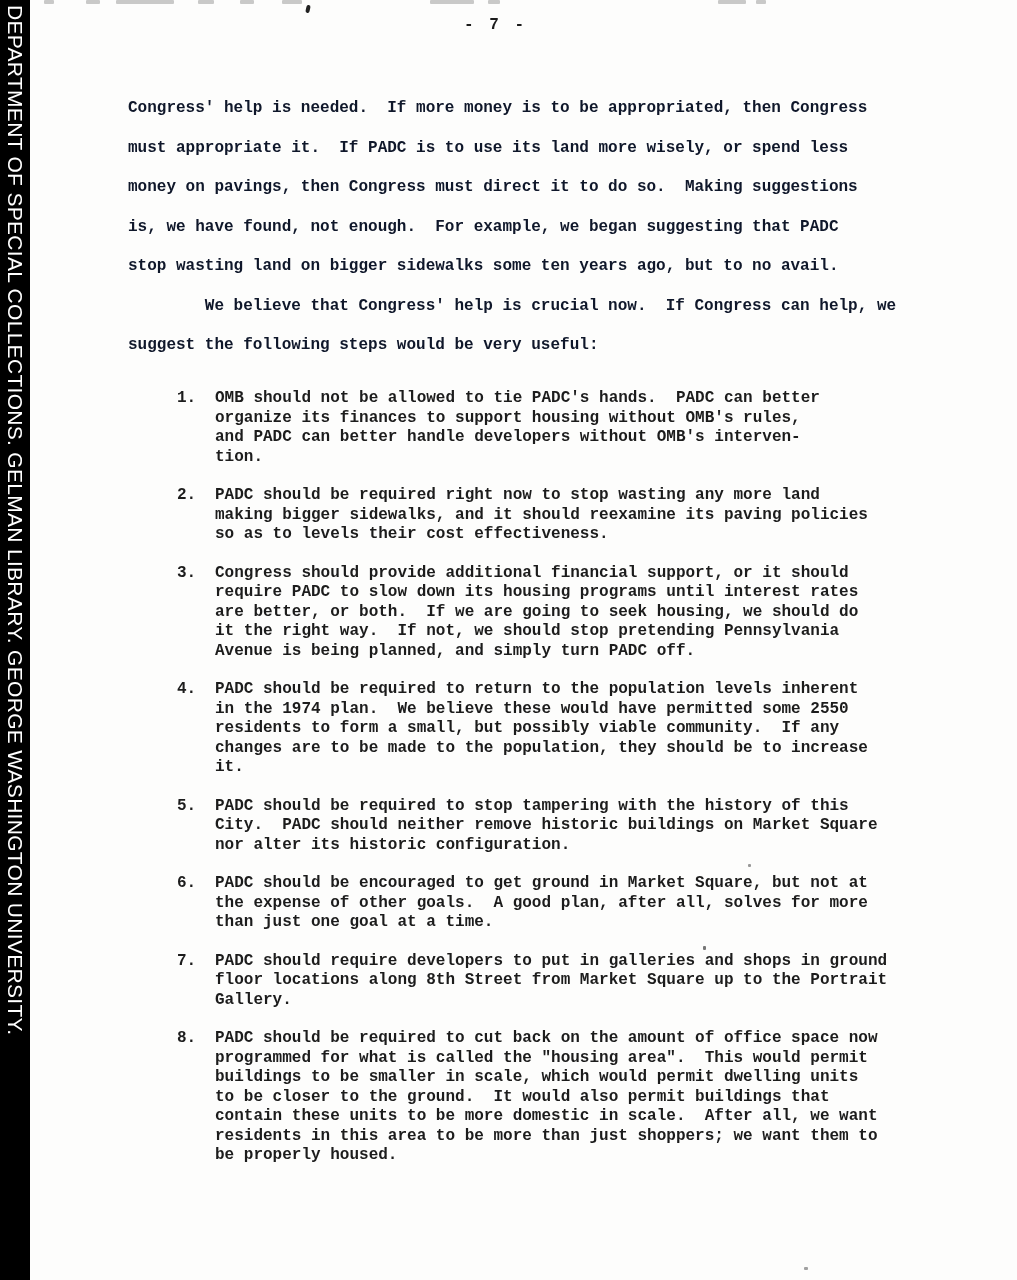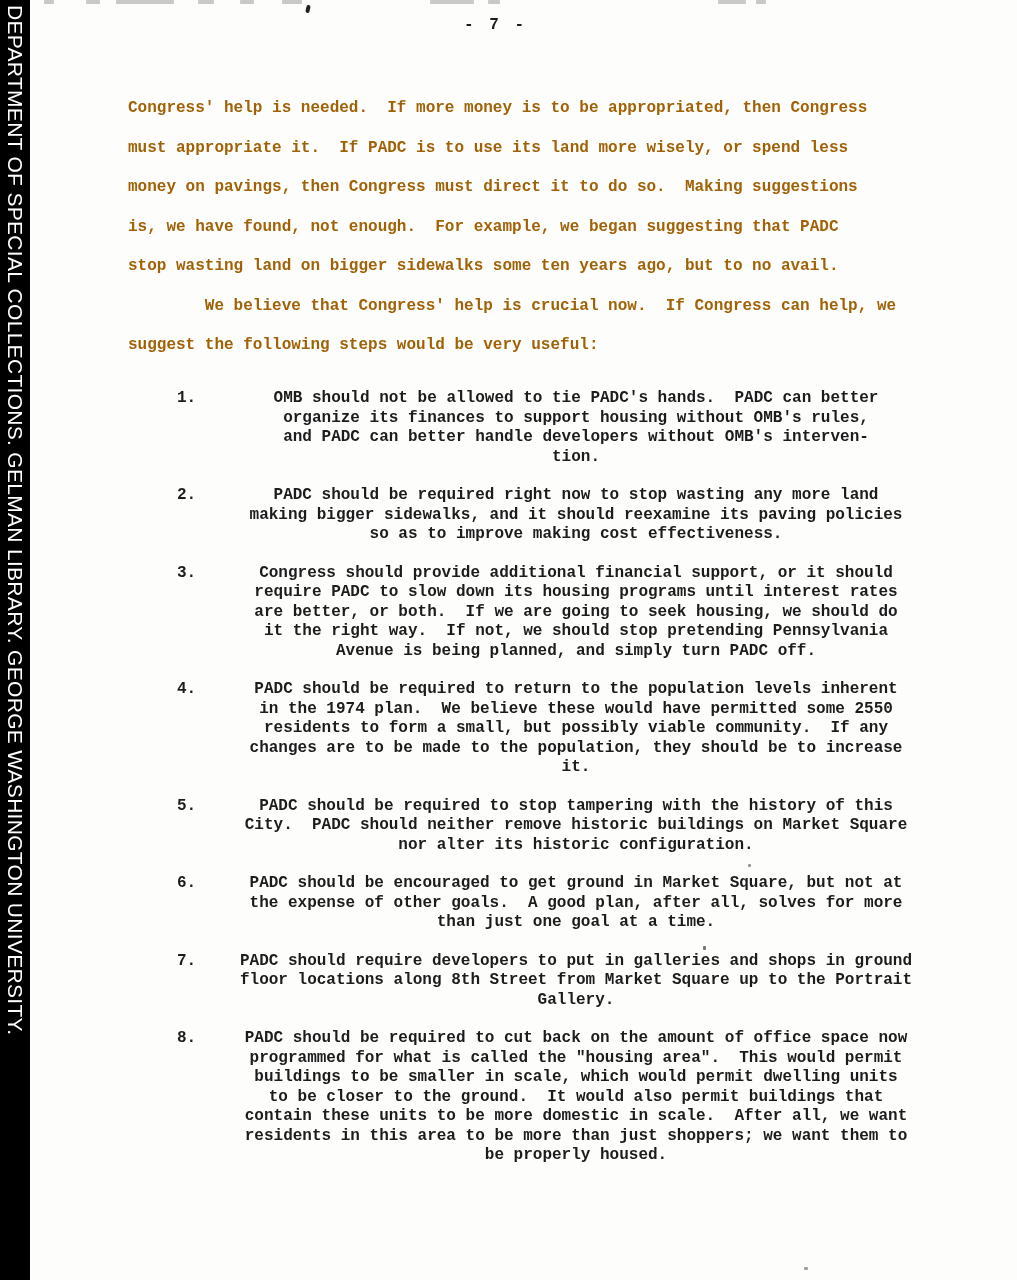--- a/index.html
+++ b/index.html
@@ -36,39 +36,39 @@
     color: #1c1c1c;
     white-space: pre;
   }
 
   
   .body-text {
     position: absolute; left: 128px; top: 89px;
     width: 800px;
     font-size: 16px; font-weight: bold;
     line-height: 39.5px;
-    color: #a16207;
+    color: #0f172a;
     white-space: pre-wrap;
   }
 
   
   .steps {
     position: absolute; left: 177px; top: 389px;
     margin: 0; padding: 0; list-style: none;
     width: 760px;
   }
   .step {
     display: flex;
     margin: 0 0 19px 0;
     font-size: 16px; font-weight: bold;
     line-height: 19.5px;
     color: #1c1c1c;
   }
   .step .num { flex: none; width: 38px; }
-  .step .txt { flex: 1; white-space: pre-wrap; text-align: center; }
+  .step .txt { flex: 1; white-space: pre-wrap; }
 
   
   .speck { position: absolute; background: #555; border-radius: 1px; }
   .edge-mark { position: absolute; top: 0; height: 4px; background: #8a8a8a; opacity: 0.45; border-radius: 1px; }
   .tick {
     position: absolute;
     width: 4px; height: 8px;
     background: #222; border-radius: 2px;
     transform: rotate(12deg);
   }
@@ -114,21 +114,21 @@
       <span class="num">1.</span>
       <span class="txt">OMB should not be allowed to tie PADC's hands.  PADC can better
 organize its finances to support housing without OMB's rules,
 and PADC can better handle developers without OMB's interven-
 tion.</span>
     </li>
     <li class="step">
       <span class="num">2.</span>
       <span class="txt">PADC should be required right now to stop wasting any more land
 making bigger sidewalks, and it should reexamine its paving policies
-so as to improve making cost effectiveness.</span>
+so as to levels their cost effectiveness.</span>
     </li>
     <li class="step">
       <span class="num">3.</span>
       <span class="txt">Congress should provide additional financial support, or it should
 require PADC to slow down its housing programs until interest rates
 are better, or both.  If we are going to seek housing, we should do
 it the right way.  If not, we should stop pretending Pennsylvania
 Avenue is being planned, and simply turn PADC off.</span>
     </li>
     <li class="step">

